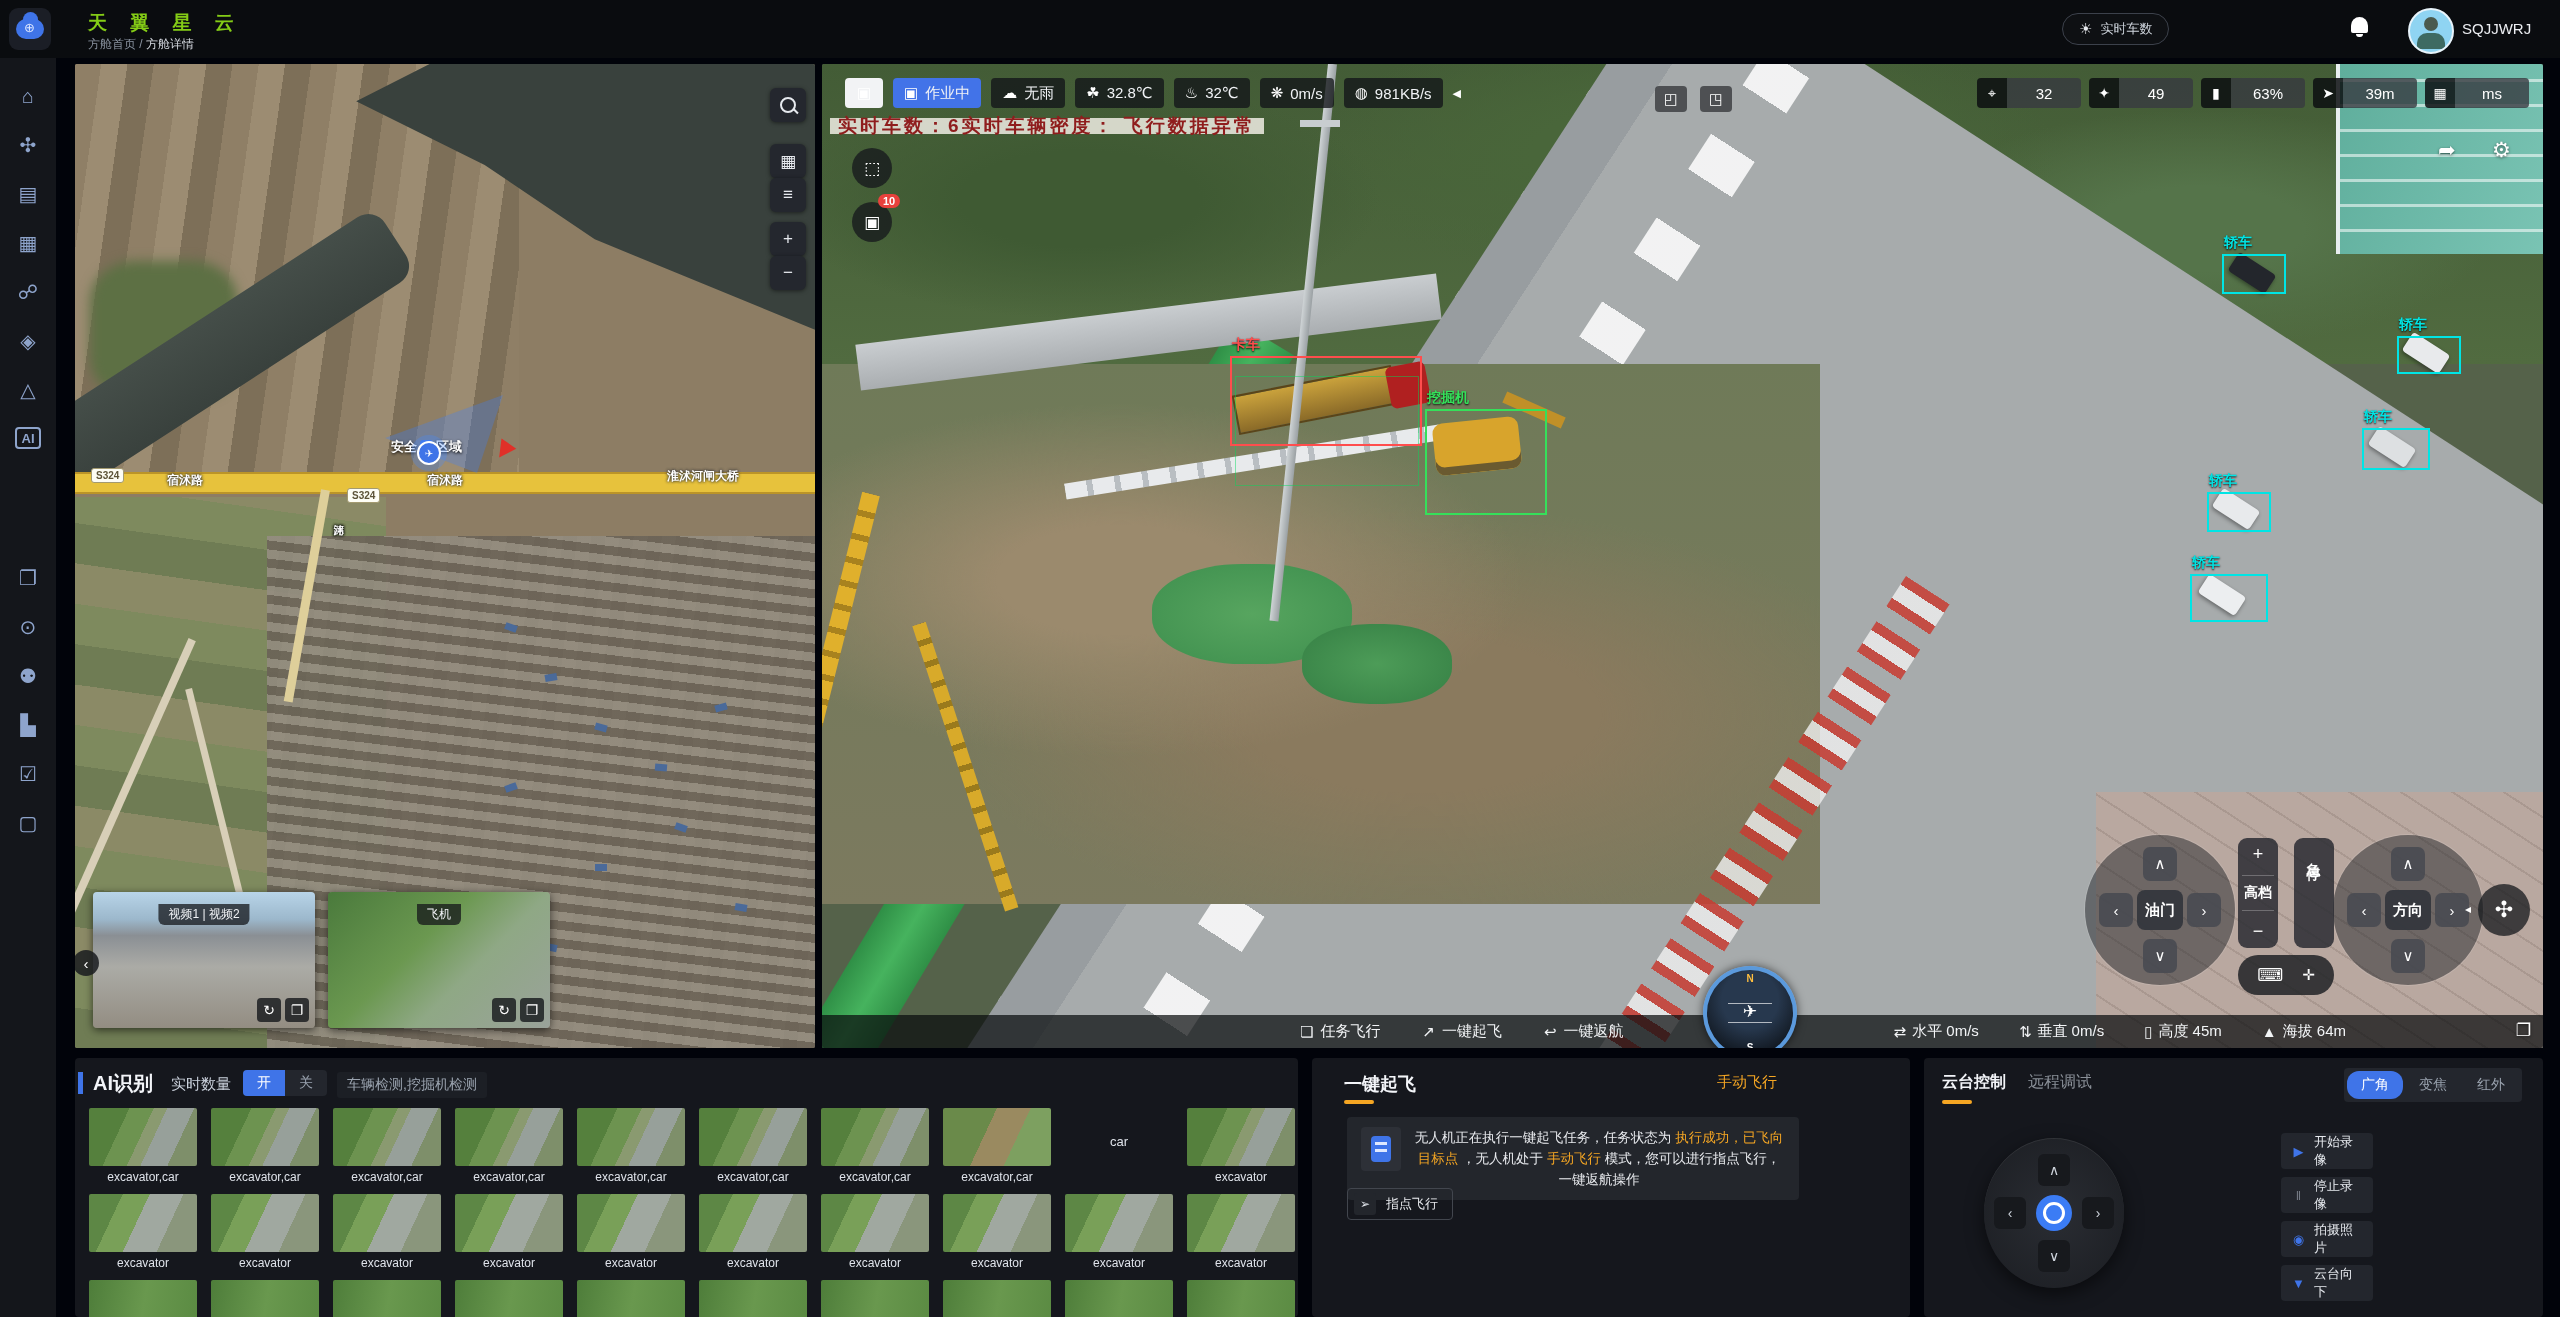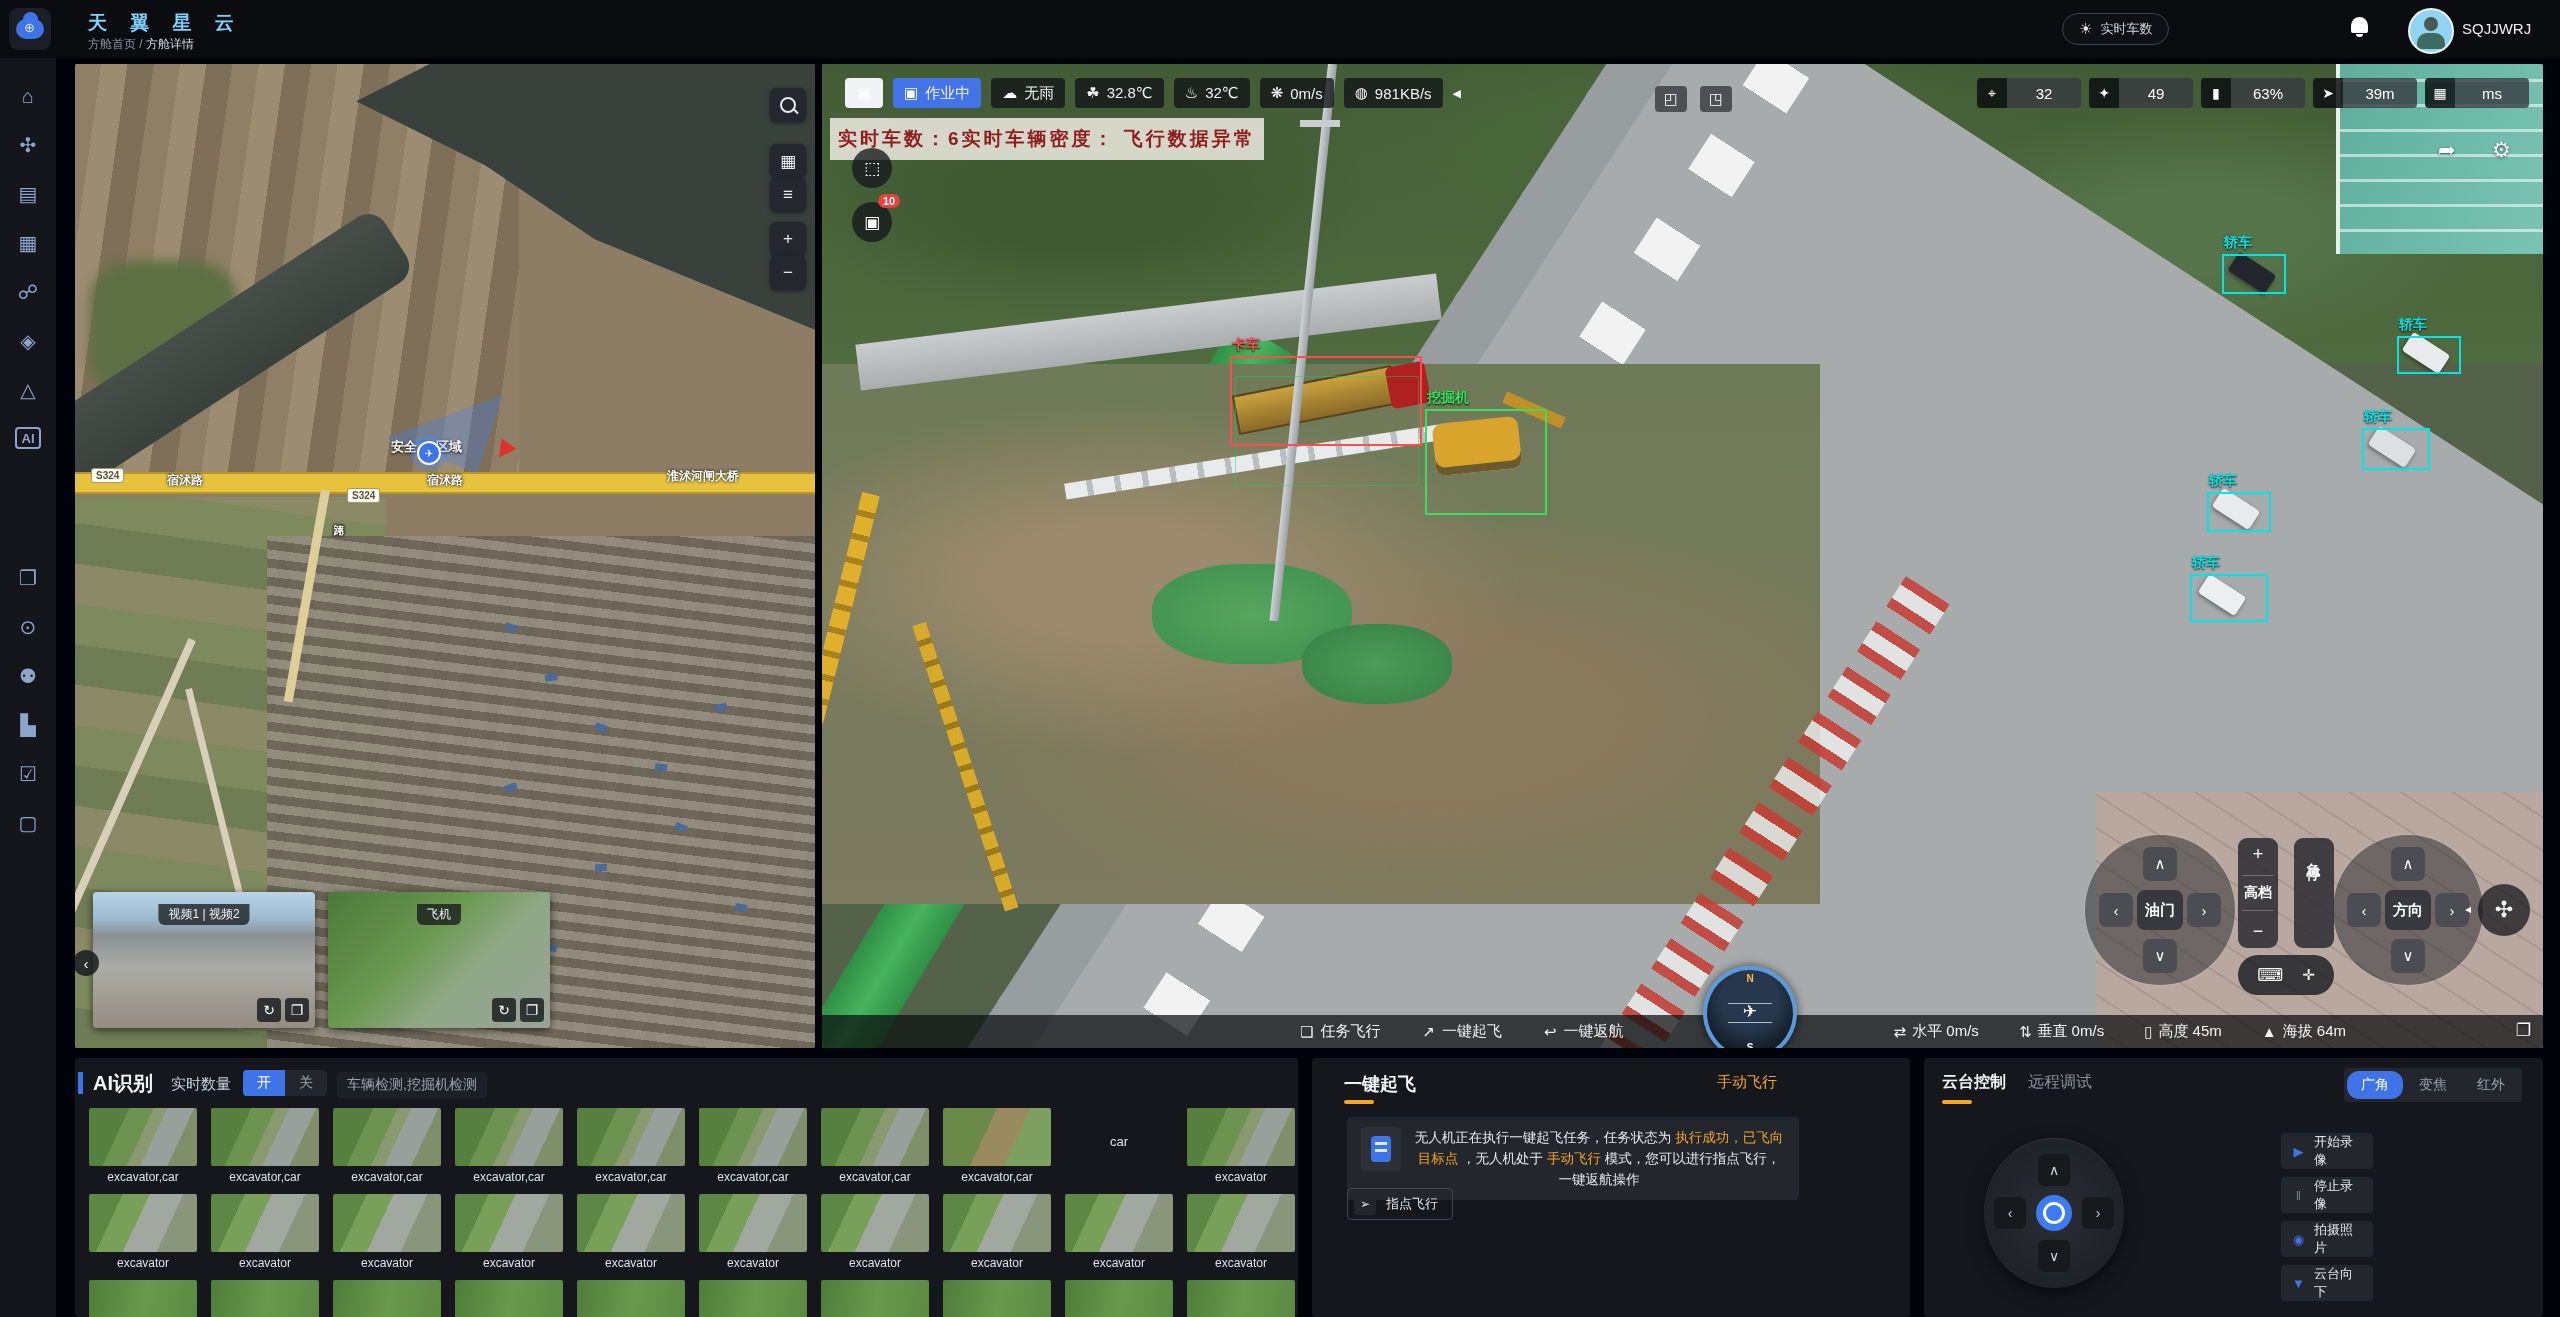--- a/index.html
+++ b/index.html
@@ -5,21 +5,21 @@
   html,body{margin:0;padding:0;background:#000;}
   .screen{position:relative;width:2560px;height:1317px;background:#01030a;overflow:hidden;
           font-family:"Liberation Sans","DejaVu Sans",sans-serif;color:#e8eaee;}
   .abs{position:absolute;}
   
   .topbar{left:0;top:0;width:2560px;height:58px;background:#0a0c0f;}
   .logo-box{left:9px;top:8px;width:42px;height:42px;background:#1b1e26;border-radius:9px;display:flex;align-items:center;justify-content:center;}
   .logo-cloud{width:28px;height:20px;background:#3f74e8;border-radius:10px;position:relative;}
   .logo-cloud:before{content:"";position:absolute;left:7px;top:-7px;width:15px;height:15px;background:#3f74e8;border-radius:50%;}
   .logo-cloud:after{content:"⊕";position:absolute;left:8px;top:1px;color:#dce6ff;font-size:13px;}
-  .app-title{left:88px;top:10px;font-size:19px;font-weight:bold;letter-spacing:9px;color:#7dd3fc;}
+  .app-title{left:88px;top:10px;font-size:19px;font-weight:bold;letter-spacing:9px;color:#84cc16;}
   .crumbs{left:88px;top:36px;font-size:12px;color:#8a93a0;}
   .crumb-cur{color:#d7dbe2;}
   .theme-pill{left:2062px;top:13px;height:30px;padding:0 16px;border:1px solid #3c414b;border-radius:16px;display:flex;align-items:center;gap:8px;font-size:13px;color:#cfd5dd;background:rgba(255,255,255,.02);}
   .sun{color:#e8eaee;font-size:15px;}
   .bell{left:2348px;top:17px;width:22px;height:24px;}
   .bell-body{width:17px;height:16px;margin:0 auto;background:#fff;border-radius:9px 9px 2px 2px;}
   .bell-dot{width:7px;height:3px;margin:1px auto 0;background:#fff;border-radius:0 0 4px 4px;}
   .avatar{left:2408px;top:8px;width:42px;height:42px;border-radius:50%;background:#8fd4f2;border:2px solid #e8f4fb;overflow:hidden;}
   .av-head{width:14px;height:14px;background:#4a5a4e;border-radius:50%;margin:7px auto 0;}
   .av-body{width:28px;height:16px;background:#3e6a62;border-radius:10px 10px 0 0;margin:2px auto 0;}
@@ -86,21 +86,21 @@
   
   .chip{height:30px;background:rgba(18,20,24,.78);border-radius:4px;display:flex;align-items:center;gap:7px;padding:0 11px;font-size:15px;color:#f0f2f5;white-space:nowrap;}
   .chip .ci{font-size:15px;color:#fff;}
   .chip.white{background:#f2f3f5;color:#1a1d22;width:16px;justify-content:center;cursor:pointer;}
   .chip.blue{background:#4273e8;cursor:pointer;}
   .rchip{height:30px;display:flex;align-items:center;border-radius:4px;overflow:hidden;font-size:15px;}
   .rchip .ric{width:30px;height:30px;background:rgba(12,14,17,.85);display:flex;align-items:center;justify-content:center;font-size:14px;color:#fff;}
   .rchip .rval{height:30px;background:rgba(55,58,64,.8);display:flex;align-items:center;justify-content:center;padding:0 18px;min-width:38px;color:#fff;}
   .pip{width:32px;height:26px;background:rgba(18,20,24,.6);border-radius:4px;color:#fff;display:flex;align-items:center;justify-content:center;font-size:15px;cursor:pointer;}
   .v-top-ic{color:#fff;font-size:21px;cursor:pointer;text-shadow:0 1px 3px rgba(0,0,0,.6);}
-  .osd{left:8px;top:54px;height:42px;background:rgba(255,250,243,.78);color:#8f1d1d;font-weight:bold;font-size:19px;letter-spacing:3px;display:flex;align-items:center;padding:0 8px;white-space:nowrap;}
+  .osd{left:8px;top:54px;height:16px;background:rgba(255,250,243,.78);color:#8f1d1d;font-weight:bold;font-size:19px;letter-spacing:3px;display:flex;align-items:center;padding:0 8px;white-space:nowrap;}
   .circle-btn{left:30px;width:40px;height:40px;border-radius:50%;background:rgba(22,24,28,.78);color:#fff;display:flex;align-items:center;justify-content:center;font-size:17px;cursor:pointer;}
   .badge{position:absolute;left:26px;top:-8px;background:#e8413c;color:#fff;font-size:11px;border-radius:8px;padding:1px 5px;font-weight:bold;}
   .det-box{border:2px solid;position:absolute;}
   .det-label{position:absolute;font-size:14px;font-weight:bold;text-shadow:0 1px 2px #000;}
   .vbar{left:0;top:951px;width:1721px;height:33px;background:rgba(10,12,14,.72);display:flex;align-items:center;font-size:15px;color:#f2f4f6;}
   .vbar-item{display:flex;align-items:center;gap:7px;cursor:pointer;}
   .vbar-ic{font-size:15px;}
   .metric{display:flex;align-items:center;gap:6px;}
   .compass{left:881px;top:902px;width:94px;height:94px;border-radius:50%;border:4px solid rgba(95,160,230,.95);background:radial-gradient(circle at 50% 35%,#27384e 40%,#0d1218 85%);box-sizing:border-box;box-shadow:0 0 10px rgba(0,0,0,.6);}
   .compass .n{position:absolute;top:3px;left:50%;transform:translateX(-50%);font-size:10px;color:#ffbf3f;font-weight:bold;}

